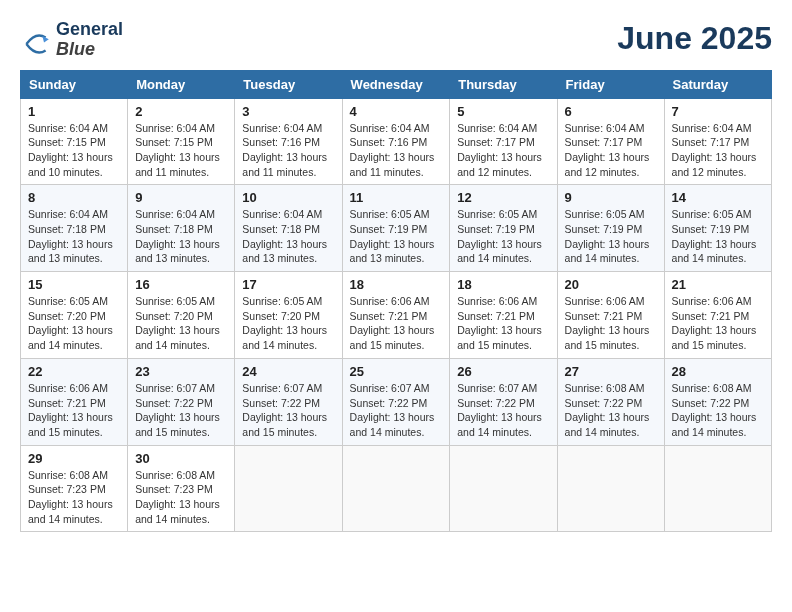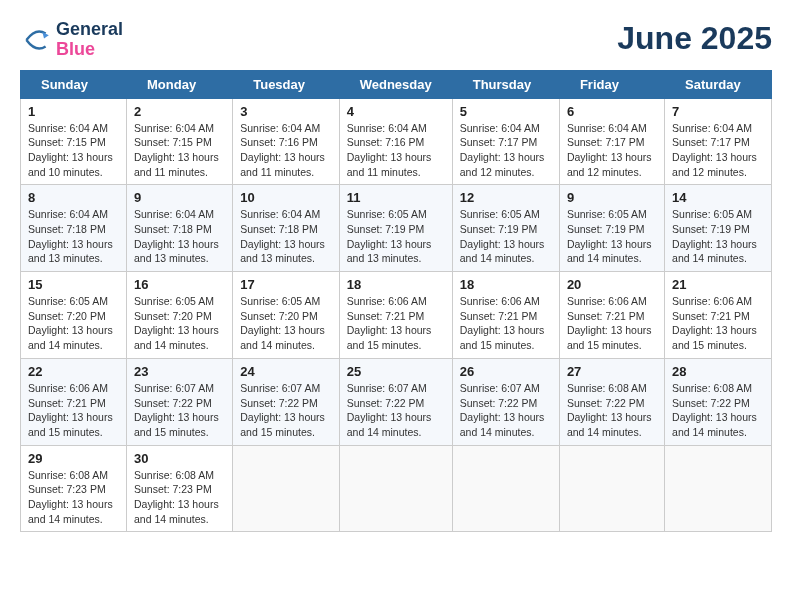--- a/index.html
+++ b/index.html
@@ -11,31 +11,32 @@
       padding: 20px;
     }
     .header-area {
       display: flex;
       justify-content: space-between;
       align-items: flex-start;
       margin-bottom: 10px;
     }
     .logo {
       display: flex;
-      align-items: center;
+      align-items: flex-end;
       gap: 4px;
     }
     .logo-text {
       font-size: 18px;
       font-weight: bold;
       color: #1a3a5c;
       line-height: 1.1;
     }
     .logo-text span {
-      color: #ec4899;
+      color: #404040;
+      font-style: italic;
     }
     .logo-icon {
       width: 32px;
       height: 32px;
     }
     .title-area {
       text-align: left;
     }
     .month-title {
       font-size: 32px;
@@ -47,21 +48,21 @@
       color: #555;
     }
     .calendar-table {
       width: 100%;
       border-collapse: collapse;
       font-size: 11px;
     }
     .calendar-table th {
       background-color: #2e6da4;
       color: #fff;
-      padding: 6px 20px;
+      padding: 6px 8px;
       text-align: left;
       font-size: 13px;
       font-weight: bold;
       border: 1px solid #2e6da4;
     }
     .calendar-table td {
       border: 1px solid #ccc;
       padding: 5px 7px;
       vertical-align: top;
       width: 108px;

